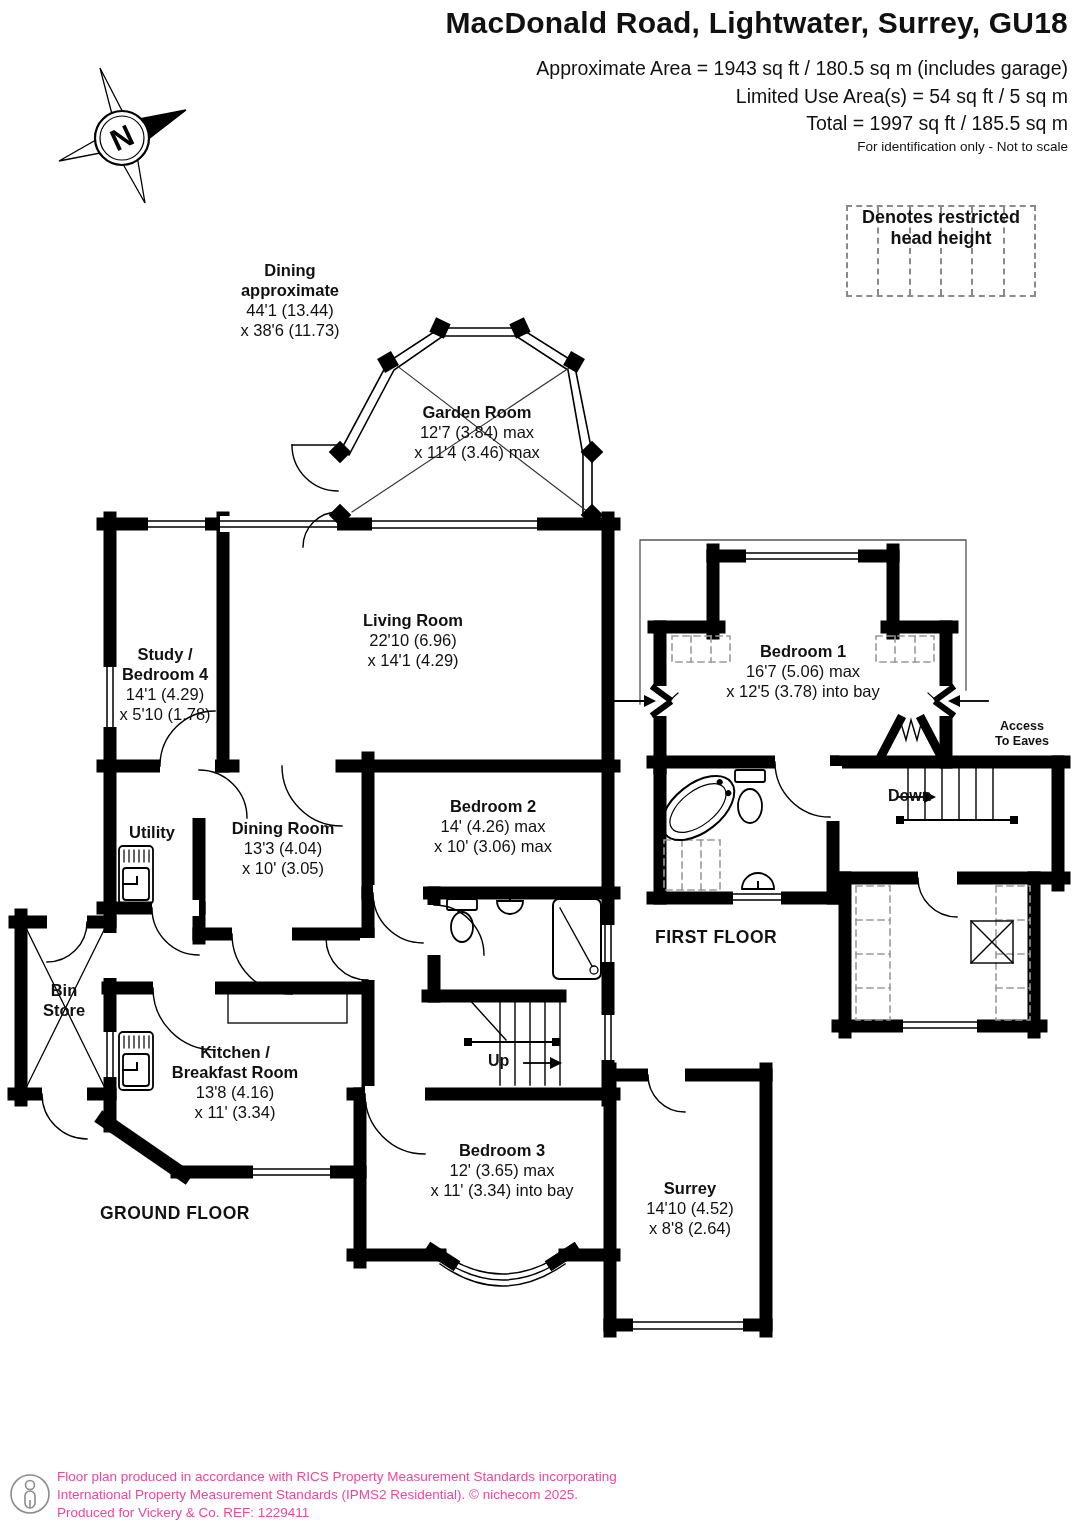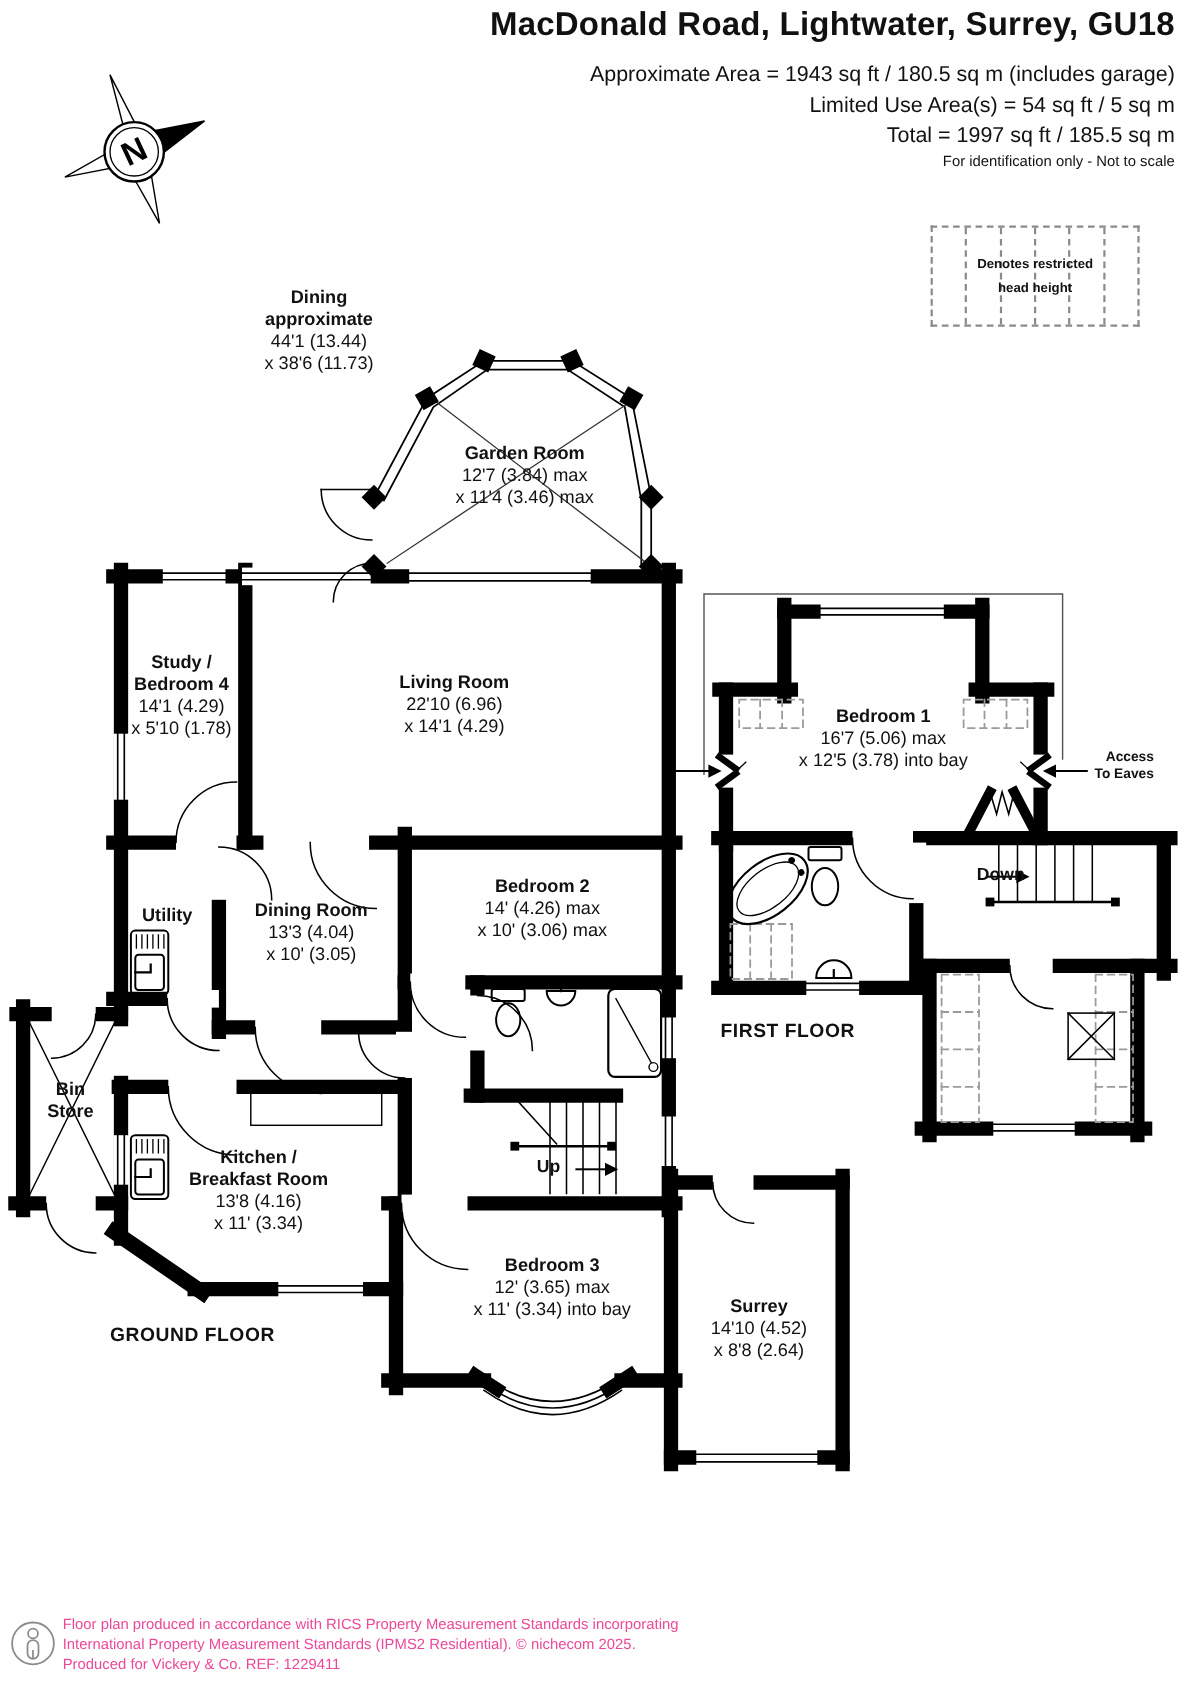--- a/index.html
+++ b/index.html
@@ -13,22 +13,22 @@
   .lbl{position:absolute;text-align:center;transform:translateX(-50%);font-size:16.5px;line-height:20px;white-space:nowrap;}
   .lbl .b{font-weight:bold;}
   .lbl-left{position:absolute;white-space:nowrap;}
   .floorlbl{font-size:17.5px;font-weight:bold;letter-spacing:.5px;}
   .small{font-size:12.5px;line-height:15px;font-weight:bold;}
   .updown{font-size:16px;font-weight:bold;}
   .legend{position:absolute;left:846px;top:205px;width:190px;height:92px;border:2px dashed #8a8a8a;box-sizing:border-box;}
   .legend .cols{position:absolute;inset:0;display:flex;}
   .legend .cols div{flex:1;border-right:2px dashed #8a8a8a;}
   .legend .cols div:last-child{border-right:none;}
-  .legend .txt{position:absolute;inset:0;display:flex;flex-direction:column;align-items:center;justify-content:center;
-               font-size:12px;font-weight:bold;line-height:21px;background:transparent;}
+  .legend .txt{position:absolute;inset:0;display:flex;flex-direction:column;align-items:center;
+               font-size:18px;font-weight:bold;line-height:21px;background:transparent;}
   .footer{position:absolute;left:57px;top:1468px;font-size:13.5px;line-height:18px;color:#ec4899;}
   .person{position:absolute;left:8px;top:1466px;}
 </style>
 </head>
 <body>
 
 <div id="canvas">
 
 <svg class="plan" width="1082" height="1528" viewBox="0 0 1082 1528">
 
@@ -349,40 +349,40 @@
   <div>44'1 (13.44)</div>
   <div>x 38'6 (11.73)</div>
 </div>
 
 <div class="lbl" style="left:477px;top:402px;">
   <div class="b">Garden Room</div>
   <div>12'7 (3.84) max</div>
   <div>x 11'4 (3.46) max</div>
 </div>
 
-<div class="lbl" style="left:165px;top:592px;">
+<div class="lbl" style="left:165px;top:644px;">
   <div class="b">Study /</div>
   <div class="b">Bedroom 4</div>
   <div>14'1 (4.29)</div>
   <div>x 5'10 (1.78)</div>
 </div>
 
 <div class="lbl" style="left:413px;top:610px;">
   <div class="b">Living Room</div>
   <div>22'10 (6.96)</div>
   <div>x 14'1 (4.29)</div>
 </div>
 
 <div class="lbl" style="left:803px;top:641px;">
   <div class="b">Bedroom 1</div>
   <div>16'7 (5.06) max</div>
   <div>x 12'5 (3.78) into bay</div>
 </div>
 
-<div class="lbl small" style="left:1022px;top:681px;text-align:right;">
+<div class="lbl small" style="left:1022px;top:719px;">
   <div>Access</div>
   <div>To Eaves</div>
 </div>
 
 <div class="lbl" style="left:152px;top:822px;">
   <div class="b">Utility</div>
 </div>
 
 <div class="lbl" style="left:283px;top:818px;">
   <div class="b">Dining Room</div>

